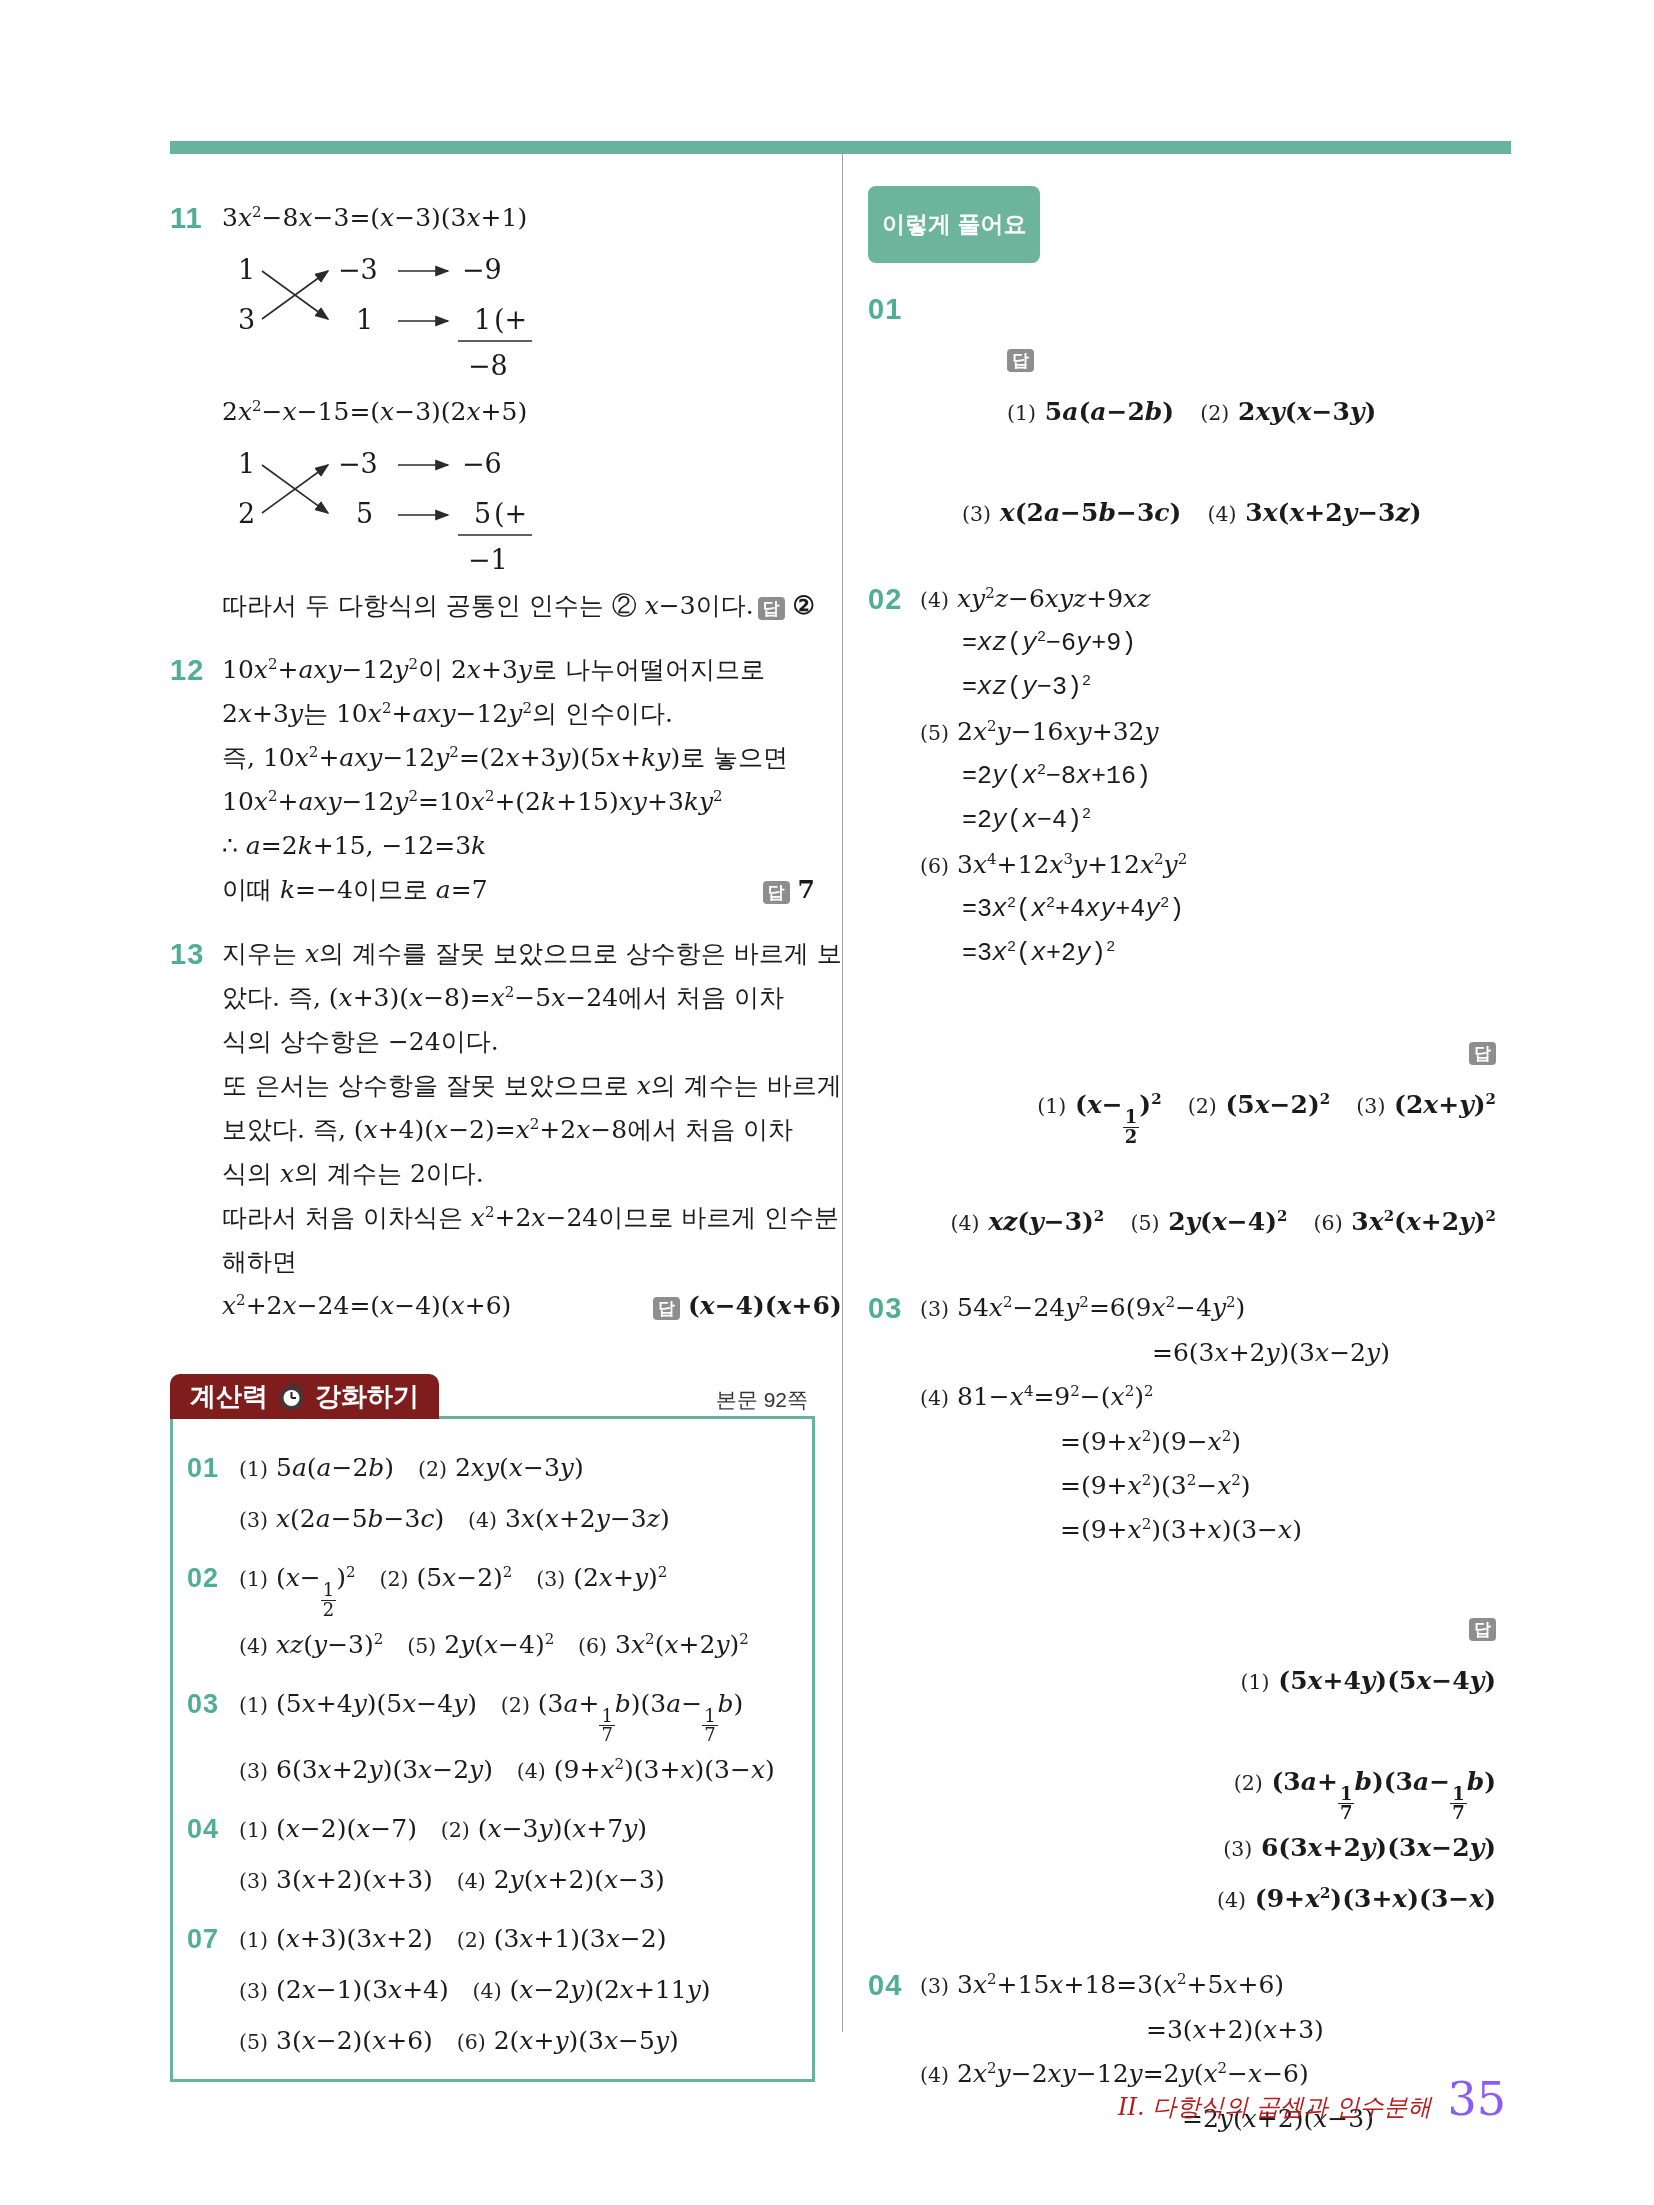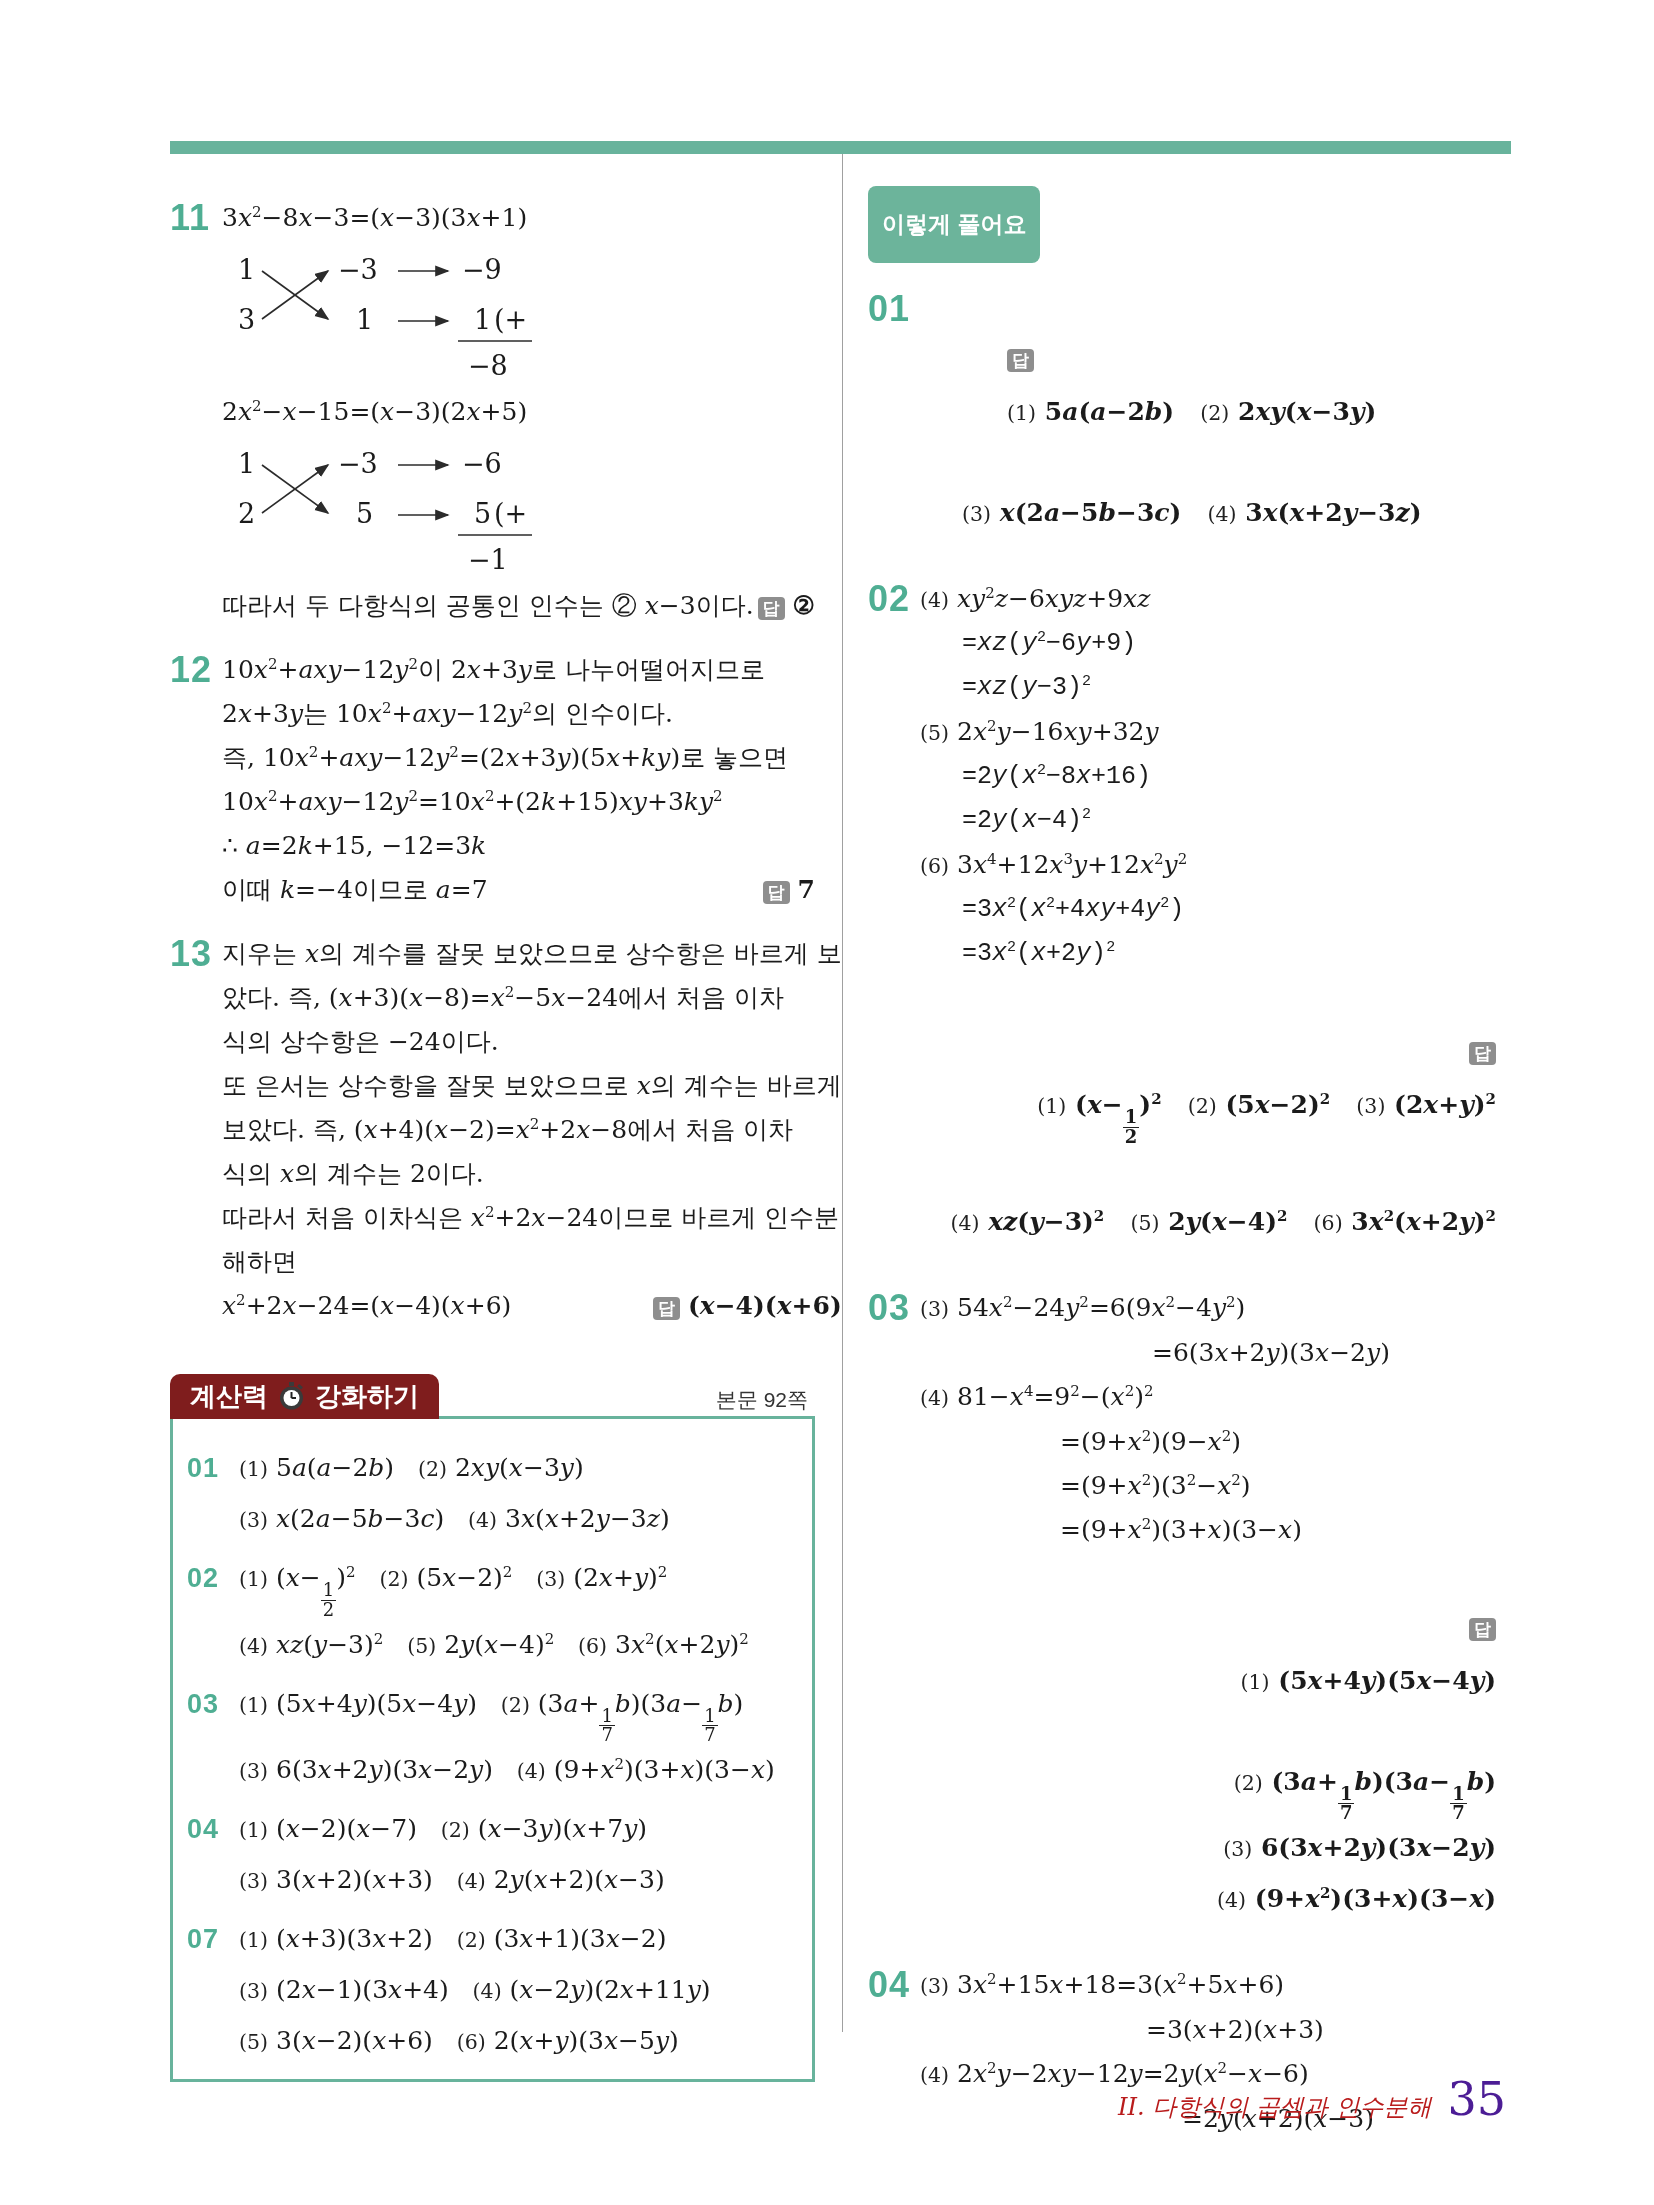--- a/index.html
+++ b/index.html
@@ -4,21 +4,21 @@
 <style>
   html,body{margin:0;padding:0;background:#e8e8e8;}
   #page{position:relative;width:1654px;height:2205px;background:#ffffff;overflow:hidden;
         font-family:"DejaVu Serif","Liberation Serif",serif;color:#1b1b1b;}
   .topbar{position:absolute;left:170px;top:141px;width:1341px;height:13px;background:#68b39c;}
   .divider{position:absolute;left:842px;top:154px;width:1px;height:1878px;background:#a0a0a0;}
   .colL{position:absolute;left:170px;top:196px;width:645px;}
   .colR{position:absolute;left:868px;top:186px;width:642px;}
   .prob{display:flex;}
   .pnum{flex:0 0 52px;width:52px;font-family:"Liberation Sans",sans-serif;font-weight:bold;
-        font-size:36px;color:#4fae93;letter-spacing:1px;line-height:44px;}
+        font-size:29px;color:#4fae93;letter-spacing:1px;line-height:44px;}
   .pbody{flex:1;font-size:25px;}
   .line{line-height:44px;white-space:pre;}
   .bline{line-height:50px;white-space:pre;}
   sup{font-size:60%;line-height:0;}
   i{font-style:italic;}
   .lb{font-size:0.82em;font-weight:normal;color:#222;}
   .f{display:inline-flex;flex-direction:column;text-align:center;vertical-align:-0.55em;
      line-height:1.05;font-size:0.72em;}
   .f .n{display:block;padding:0 2px;}
   .f .d{display:block;border-top:1.6px solid #222;padding:0 2px;}
@@ -45,21 +45,21 @@
        font-size:21px;color:#333;}
   .bitem{display:flex;margin-bottom:8px;}
   .bnum{flex:0 0 52px;width:52px;font-family:"Liberation Sans",sans-serif;font-weight:bold;
         font-size:27px;color:#4fae93;line-height:50px;letter-spacing:1px;}
   .bbody{flex:1;font-size:25px;}
   .solvebadge{display:inline-block;background:#6cb49b;color:#fff;font-family:"Liberation Sans",sans-serif;
        font-weight:bold;font-size:23px;padding:23px 14px;border-radius:8px;margin-bottom:24px;}
   .rprob{margin-bottom:38px;}
   .footer{position:absolute;right:148px;top:2072px;display:flex;align-items:baseline;gap:16px;}
   .chap{font-size:24px;color:#b91c1c;font-style:italic;}
-  .pageno{font-size:46px;color:#4c1d95;}
+  .pageno{font-size:46px;color:#8b5cf6;}
 </style>
 </head>
 <body>
 
 <div id="page">
   <div class="topbar"></div>
   <div class="divider"></div>
 
   <div class="colL">
 

